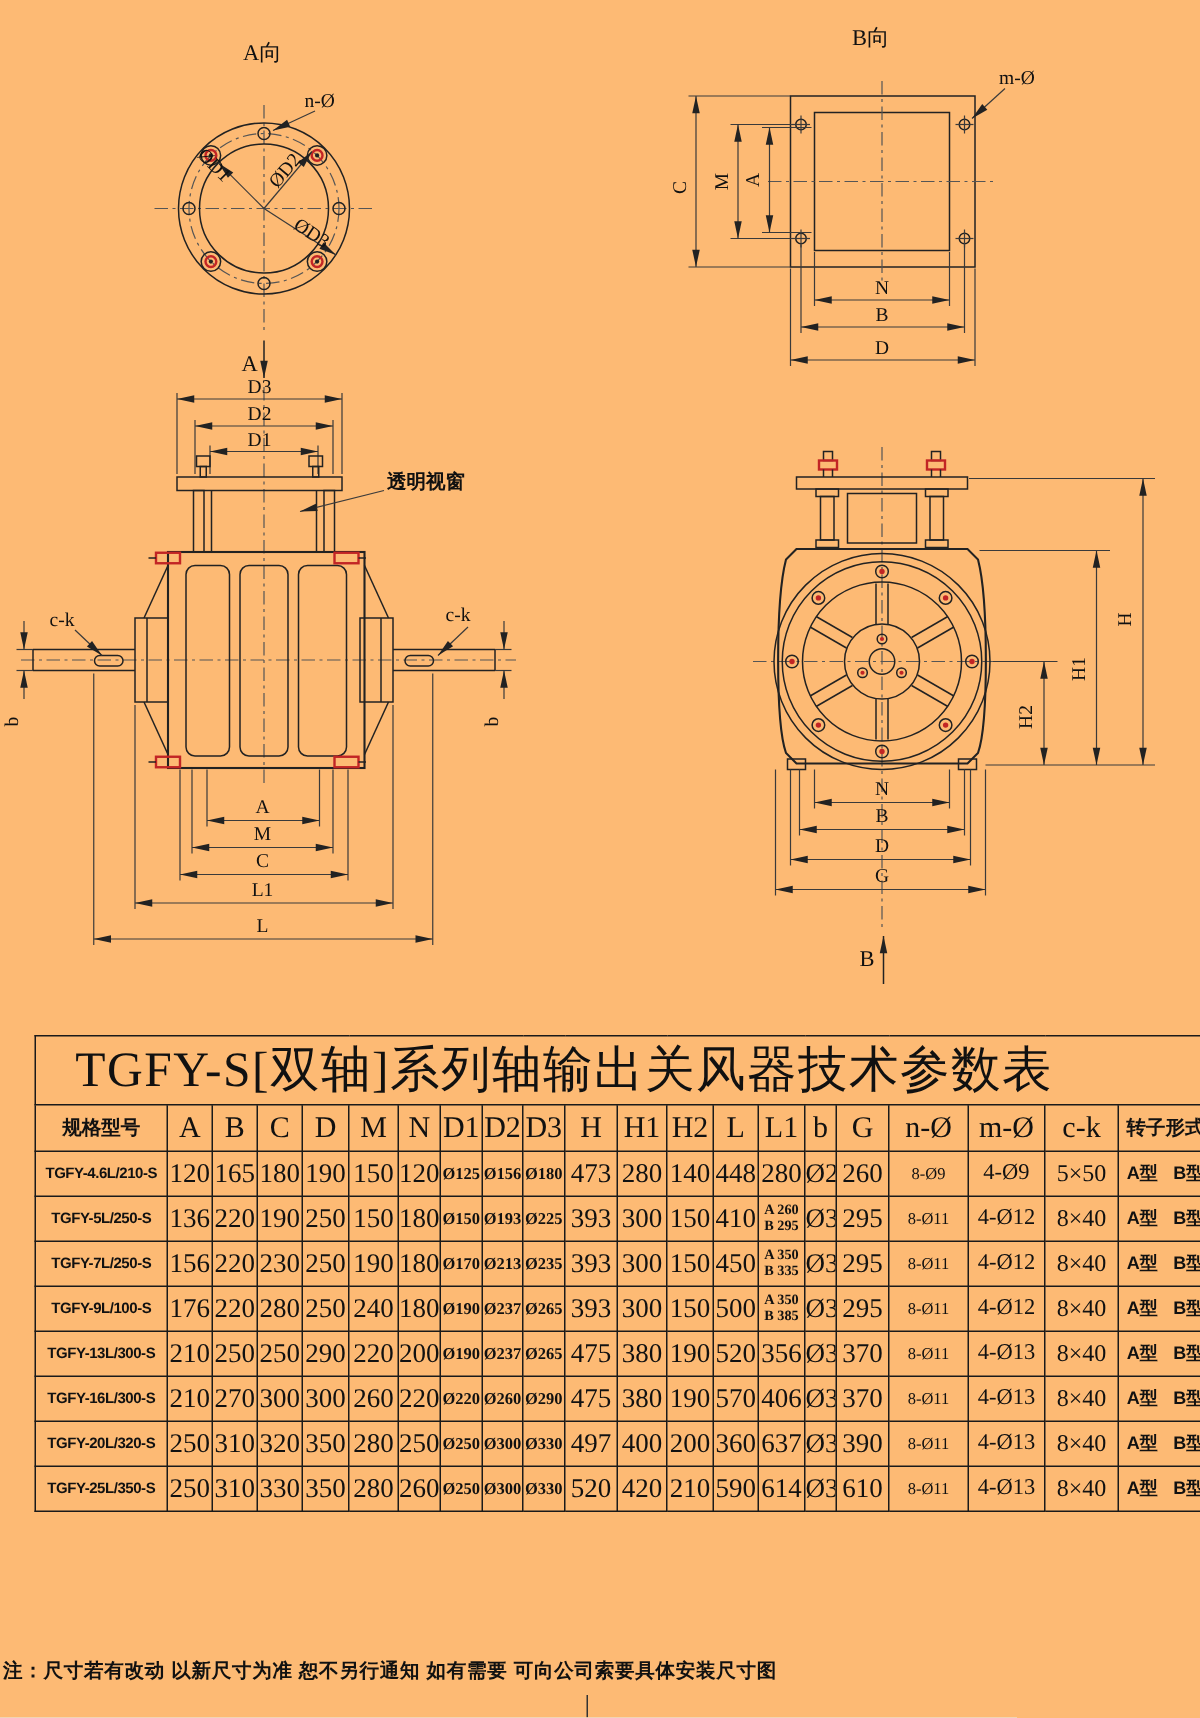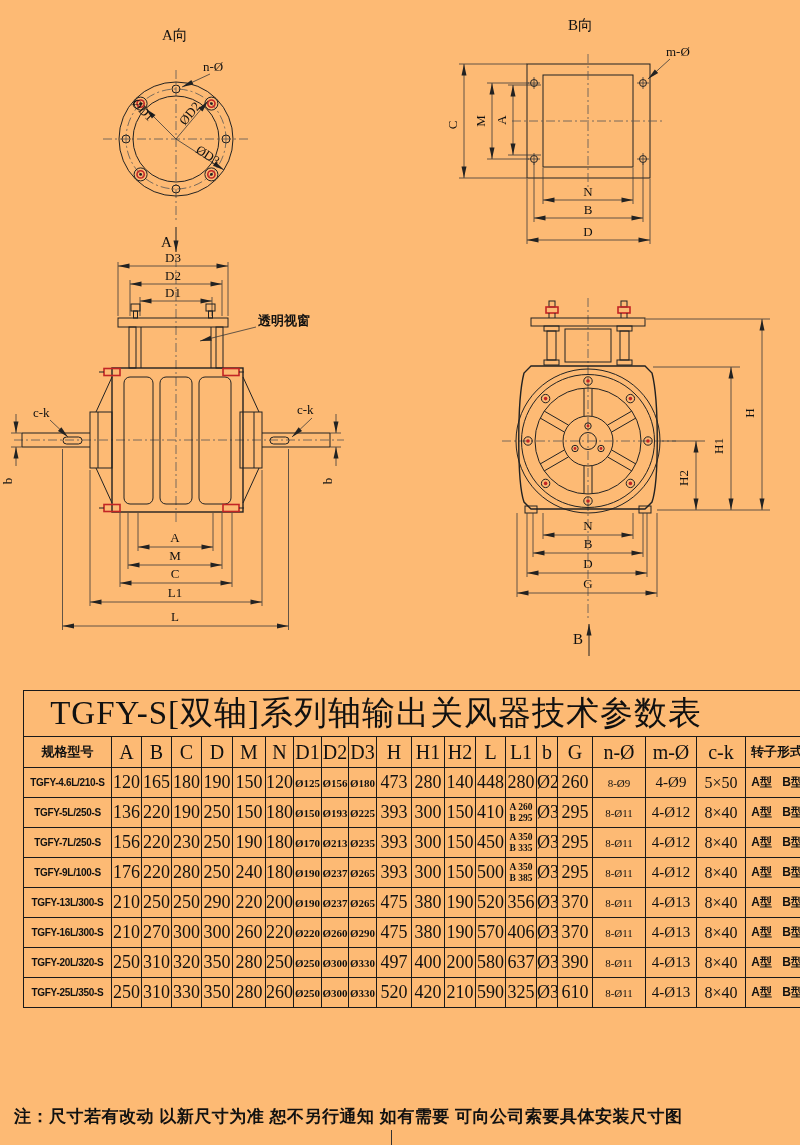--- a/index.html
+++ b/index.html
@@ -28,21 +28,21 @@
   td.num{font-size:18px;}
   td.model{font-size:10px;font-family:"Liberation Sans",sans-serif;font-weight:bold;
     text-align:left;padding-left:2px;letter-spacing:-0.3px;}
   td.dia{font-size:11px;font-weight:bold;}
   td.split{font-size:9.5px;font-weight:bold;white-space:pre-line;line-height:1.15;
     text-align:left;padding-left:3px;}
   td.nhole{font-size:11px;margin-left:42px;}
   td.mhole{font-size:15px;margin-left:18px;}
   td.ck{font-size:16px;}
   td.rotor{font-size:12px;font-family:"Liberation Sans",sans-serif;font-weight:bold;word-spacing:7px;}
-  .note{position:absolute;left:14px;top:1105px;font-size:17px;font-family:"Liberation Sans",sans-serif;
+  .note{position:absolute;left:2px;top:1105px;font-size:13px;font-family:"Liberation Sans",sans-serif;
     font-weight:bold;letter-spacing:0.5px;}
   .fold-mark{position:absolute;left:391px;top:1130px;width:1px;height:15px;background:#333;}
 </style>
 </head>
 <body>
 
 <div id="page">
 
 <svg width="800" height="690" viewBox="0 0 800 690">
   <defs>
@@ -556,21 +556,21 @@
           <td class="num">320</td>
           <td class="num">350</td>
           <td class="num">280</td>
           <td class="num">250</td>
           <td class="dia">Ø250</td>
           <td class="dia">Ø300</td>
           <td class="dia">Ø330</td>
           <td class="num">497</td>
           <td class="num">400</td>
           <td class="num">200</td>
-          <td class="num">580</td>
+          <td class="num">360</td>
           <td class="num">637</td>
           <td class="num">Ø35</td>
           <td class="num">390</td>
           <td class="nhole">8-Ø11</td>
           <td class="mhole">4-Ø13</td>
           <td class="ck">8×40</td>
           <td class="rotor">A型 B型</td>
         </tr>
         <tr>
           <td class="model">TGFY-25L/350-S</td>
@@ -580,21 +580,21 @@
           <td class="num">350</td>
           <td class="num">280</td>
           <td class="num">260</td>
           <td class="dia">Ø250</td>
           <td class="dia">Ø300</td>
           <td class="dia">Ø330</td>
           <td class="num">520</td>
           <td class="num">420</td>
           <td class="num">210</td>
           <td class="num">590</td>
-          <td class="num">325</td>
+          <td class="num">614</td>
           <td class="num">Ø35</td>
           <td class="num">610</td>
           <td class="nhole">8-Ø11</td>
           <td class="mhole">4-Ø13</td>
           <td class="ck">8×40</td>
           <td class="rotor">A型 B型</td>
         </tr>
       </tbody>
     </table>
 

